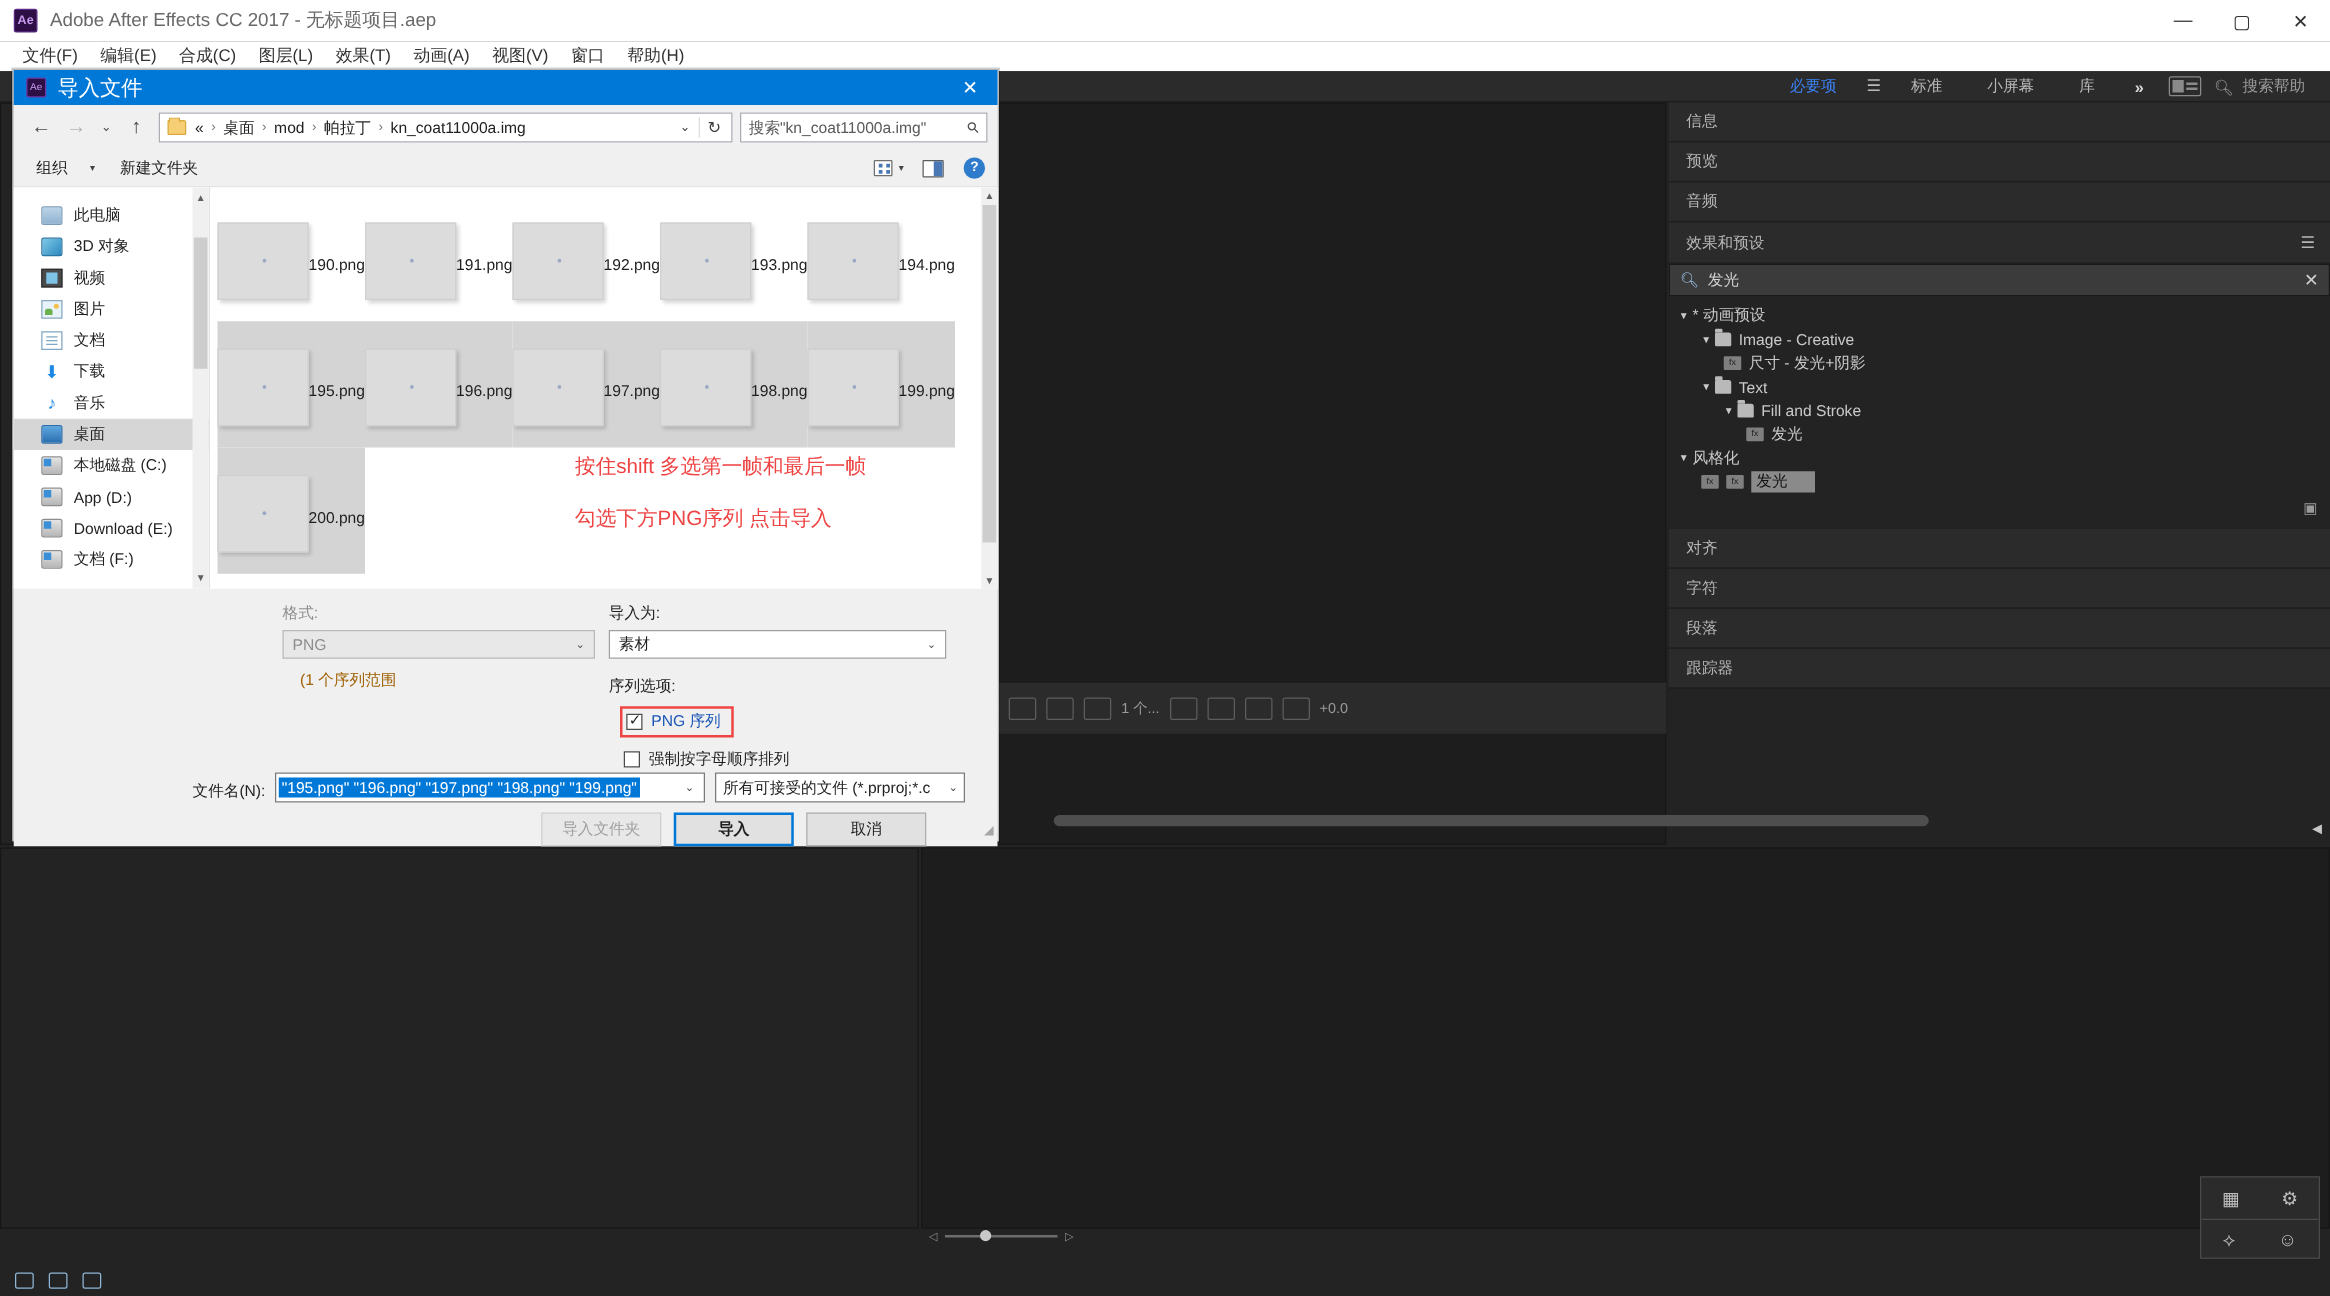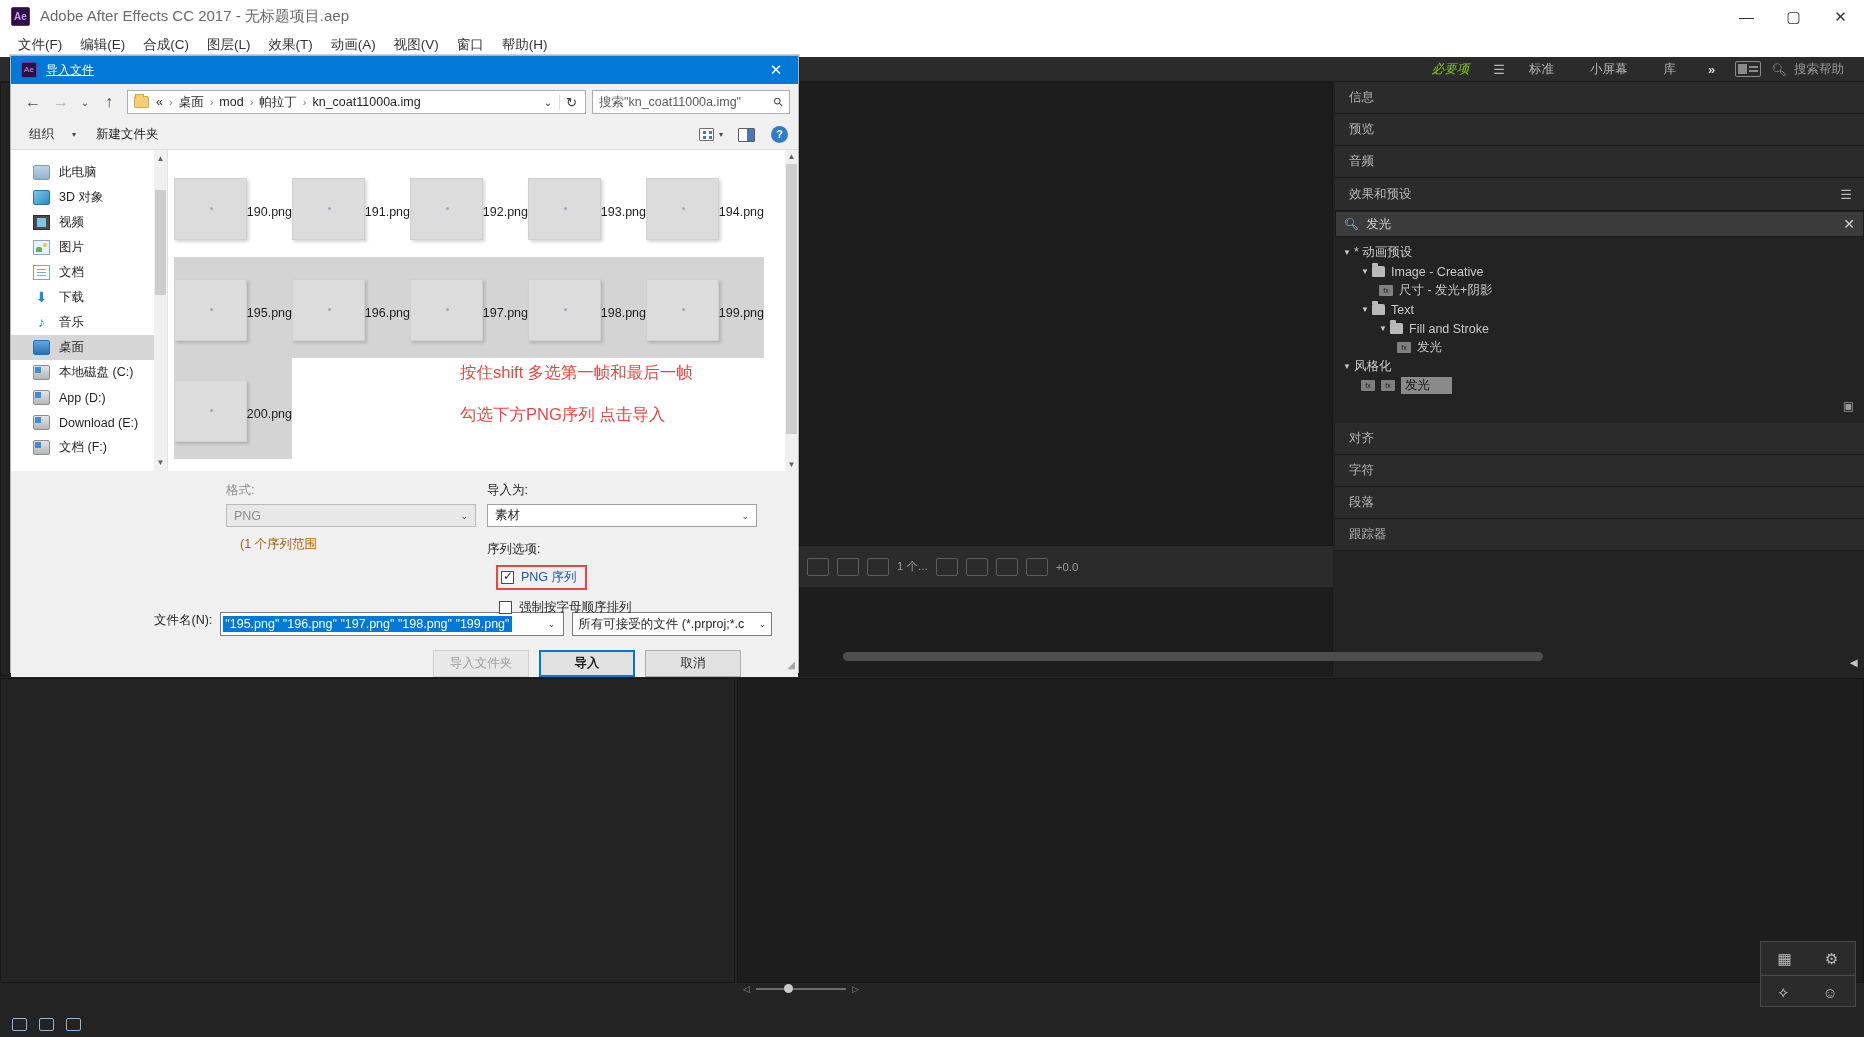--- a/index.html
+++ b/index.html
@@ -35,21 +35,21 @@
   }
   .ae-menu-item { font-size:13.5px; color:#333; padding:0 9px; line-height:24px; }
 
   
   .ae-workspace {
     position:absolute; top:57px; left:0; width:1864px; height:25px;
     background:#2b2b2b; border-bottom:1px solid #1a1a1a;
     display:flex; align-items:center; justify-content:flex-end;
   }
   .ws-item { font-size:12.5px; color:#b8b8b8; padding:0 18px; line-height:25px; }
-  .ws-item.active { color:#84cc16;font-style:italic; }
+  .ws-item.active { color:#3b82f6; }
   .ws-ham { color:#b8b8b8; font-size:13px; padding:0 6px; }
   .ws-chev { color:#d8d8d8; font-size:13px; font-weight:bold; padding:0 14px; }
   .ws-icon-btn {
     width:26px; height:16px; border:1px solid #8a8a8a; border-radius:2px;
     margin:0 10px 0 6px; position:relative;
   }
   .ws-icon-btn:before{ content:""; position:absolute; left:2px; top:2px; width:9px; height:10px; background:#8a8a8a;}
   .ws-icon-btn:after{ content:""; position:absolute; right:2px; top:4px; width:9px; height:2px; background:#8a8a8a; box-shadow:0 4px 0 #8a8a8a;}
   .ws-search {
     display:flex; align-items:center; gap:7px; margin-right:20px; color:#9a9a9a; font-size:12.5px;
@@ -144,21 +144,21 @@
     background:#f0f0f0; border:1px solid #b4b4b4; box-shadow:0 0 0 1px rgba(0,0,0,.18);
   }
   .dlg-title {
     height:28px; background:#0078d7; display:flex; align-items:center; padding-left:10px; color:#fff;
   }
   .dlg-ae-ico {
     width:16px;height:16px;background:#2d0e45;border:1px solid #6f37a5;border-radius:2px;
     font-size:8px;color:#c99bf0;text-align:center;line-height:14px;margin-right:9px;
     font-family:"Liberation Sans",sans-serif;
   }
-  .dlg-title-text { font-size:12px;text-decoration:underline; }
+  .dlg-title-text { font-size:17px; }
   .dlg-close {
     margin-left:auto; width:44px; height:28px; display:flex; align-items:center;
     justify-content:center; color:#fff; font-size:15px;
   }
 
   
   .nav-row { height:36px; background:#f0f0f0; display:flex; align-items:center; padding:0 8px; gap:0; }
   .nav-btn { width:28px; height:26px; display:flex; align-items:center; justify-content:center;
     color:#4a4a4a; font-size:16px; }
   .nav-btn.dim { color:#b3b3b3; }
@@ -291,21 +291,21 @@
   .chk {
     width:13px; height:13px; background:#fff; border:1px solid #4b4b4b; position:relative; flex:none;
   }
   .chk.checked:after {
     content:"✓"; position:absolute; left:1px; top:-3px; font-size:12px; color:#1f1f1f;
   }
   .chk-label { font-size:12.5px; color:#1f1f1f; }
   .chk-label.blue { color:#1a55b5; }
 
   
-  .fn-row { display:flex; align-items:flex-start; height:30px; padding-left:143px; background:#f0f0f0; }
+  .fn-row { display:flex; align-items:flex-end; height:30px; padding-left:143px; background:#f0f0f0; }
   .fn-label { font-size:12.5px; color:#1f1f1f; margin-right:8px; }
   .fn-input {
     width:344px; height:24px; background:#fff; border:1px solid #7a7a7a; display:flex;
     align-items:center; padding:0 2px; font-size:12.5px;
   }
   .fn-val { background:#0078d7; color:#fff; padding:1px 2px; }
   .fn-caret { margin-left:auto; font-size:9px; color:#3d3d3d; padding:0 6px; }
   .ft-select {
     width:200px; height:24px; background:#fff; border:1px solid #7a7a7a; margin-left:8px;
     display:flex; align-items:center; padding:0 5px; font-size:12.5px; color:#1f1f1f;

